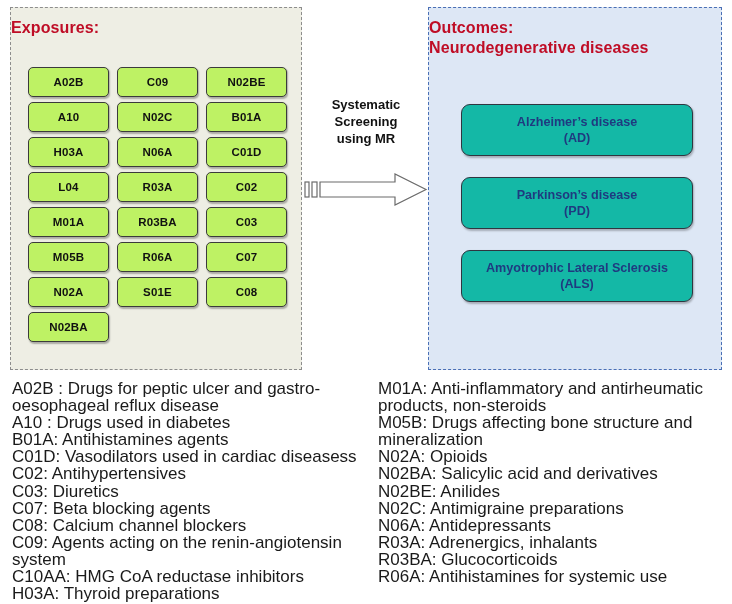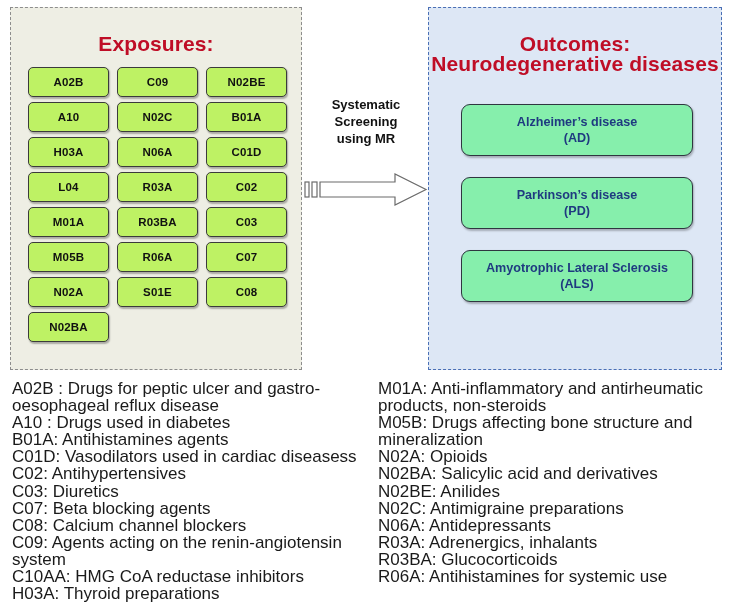--- a/index.html
+++ b/index.html
@@ -21,25 +21,24 @@
     border:1.5px dashed #8d8d8d;
   }
   #outcome-panel{
     left:428px;top:7px;width:294px;height:363px;
     background:#dde7f5;
     border:1.5px dashed #4a6fb5;
     padding-left:6px;
   }
 
   .panel-title{
-    position:absolute;left:0;right:0;top:26px;
-    text-align:center;
+    position:absolute;left:0;right:0;top:10px;
     color:#bf0d26;
     font-weight:bold;
-    font-size:21px;
+    font-size:16px;
     line-height:20px;
     letter-spacing:.1px;
   }
   .panel-title .l2{display:block;}
 
   
   #med-grid{
     position:absolute;left:17px;top:59px;
     width:258px;
     display:grid;
@@ -63,21 +62,21 @@
   
   #outcome-list{
     position:absolute;left:32px;top:96px;
     width:232px;
     display:flex;flex-direction:column;
     row-gap:21px;
   }
   .outcome-box{
     box-sizing:border-box;
     width:232px;height:52px;
-    background:#86efac;
+    background:#14b8a6;
     border:1.6px solid #2f3640;
     border-radius:9px;
     display:flex;flex-direction:column;
     align-items:center;justify-content:center;
     color:#1f3a80;
     font-weight:bold;
     font-size:12.6px;
     line-height:16px;
     box-shadow:1px 1.5px 2px rgba(0,0,0,.25);
   }

